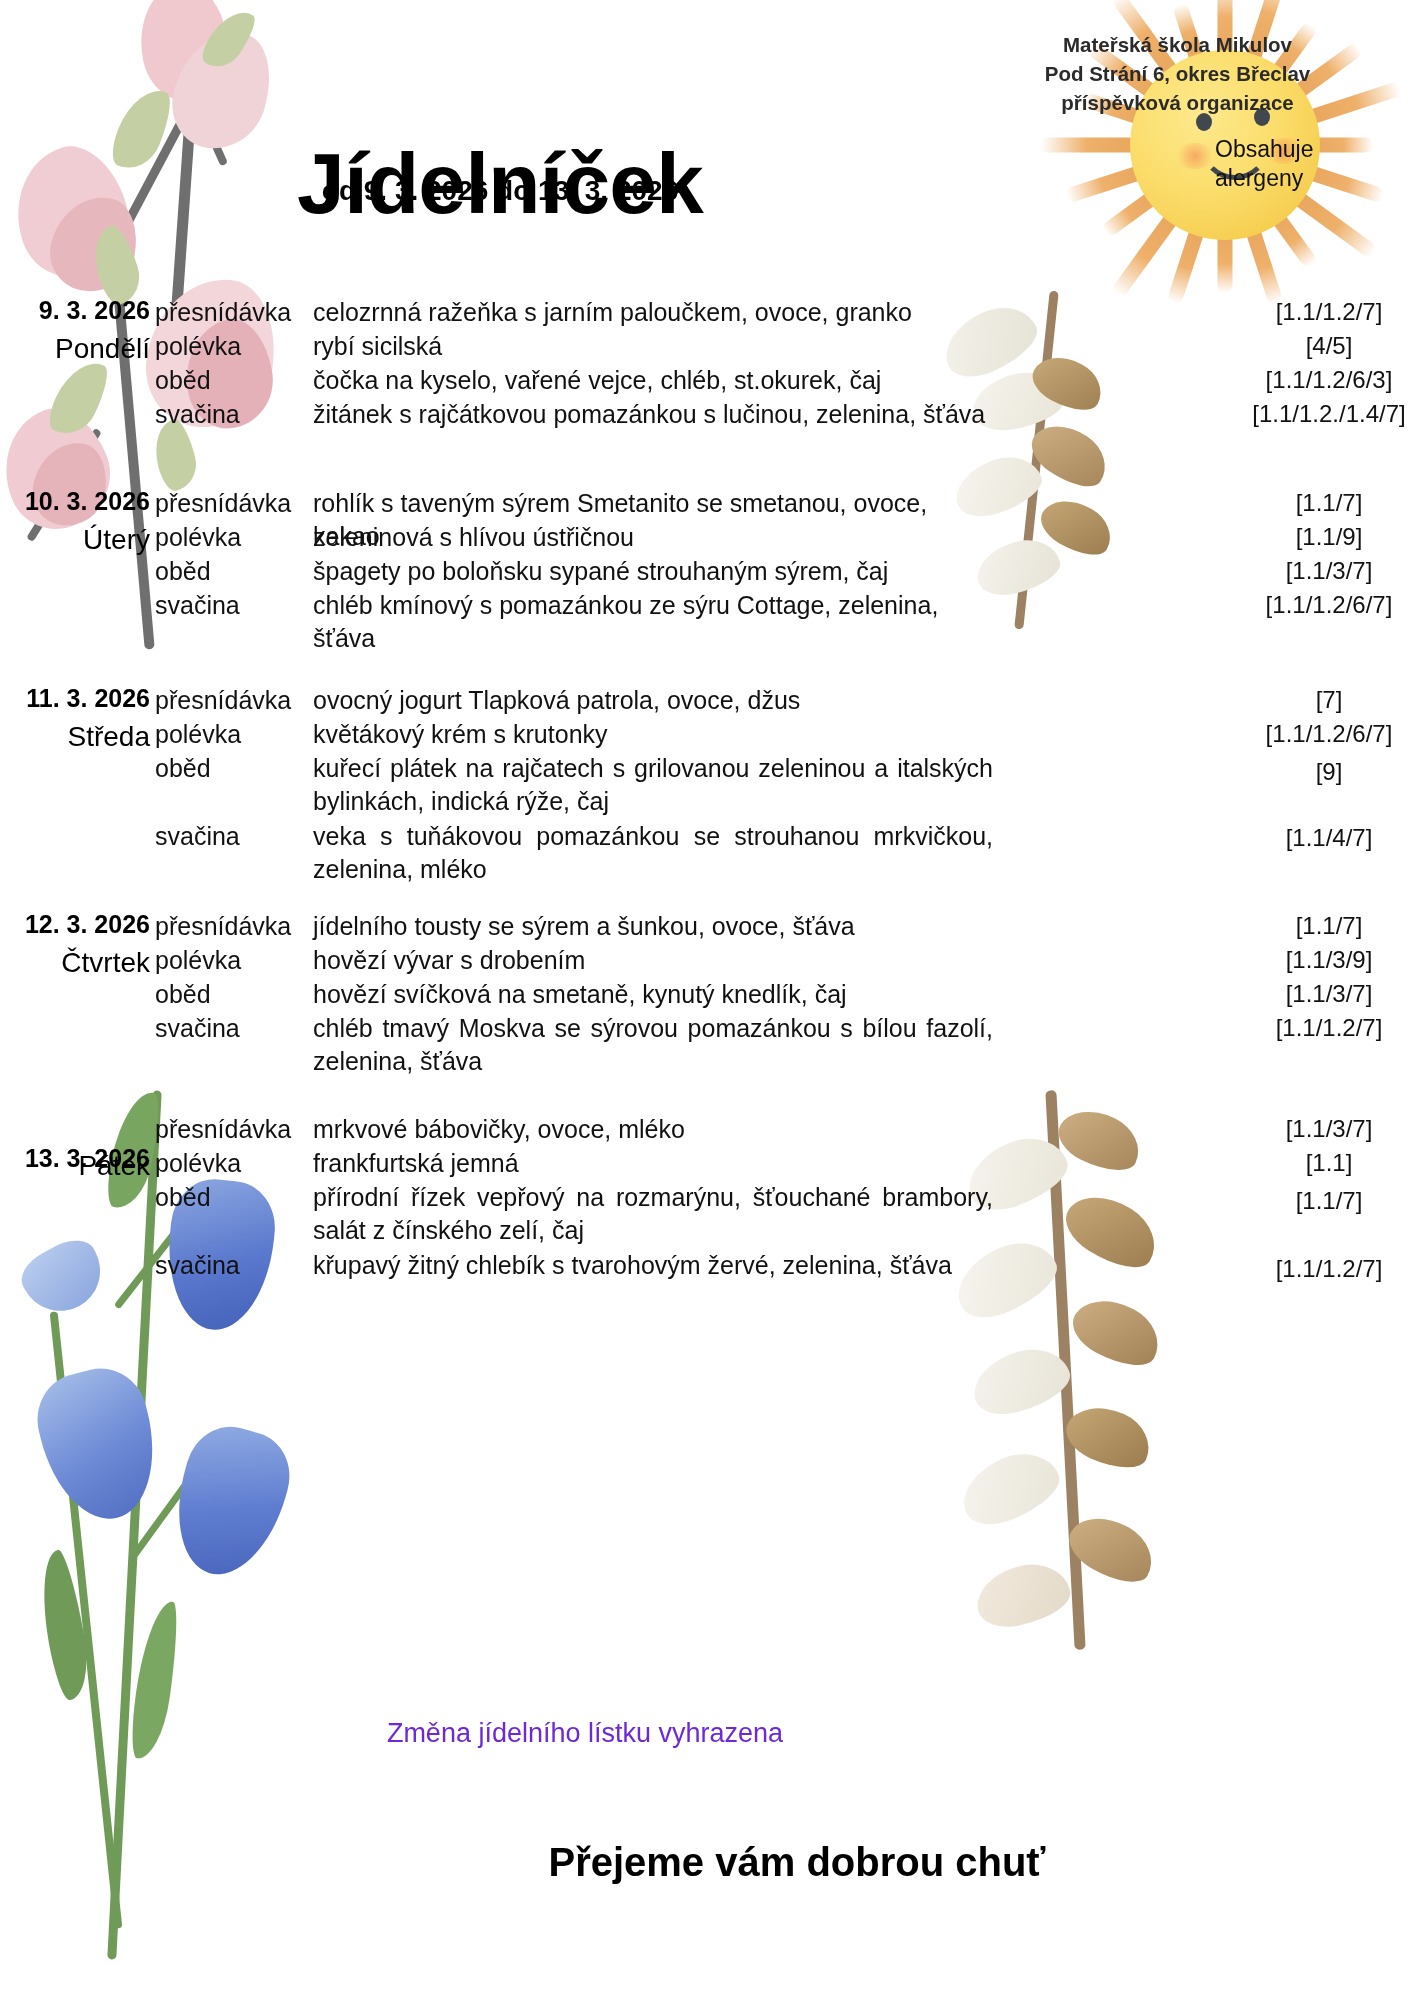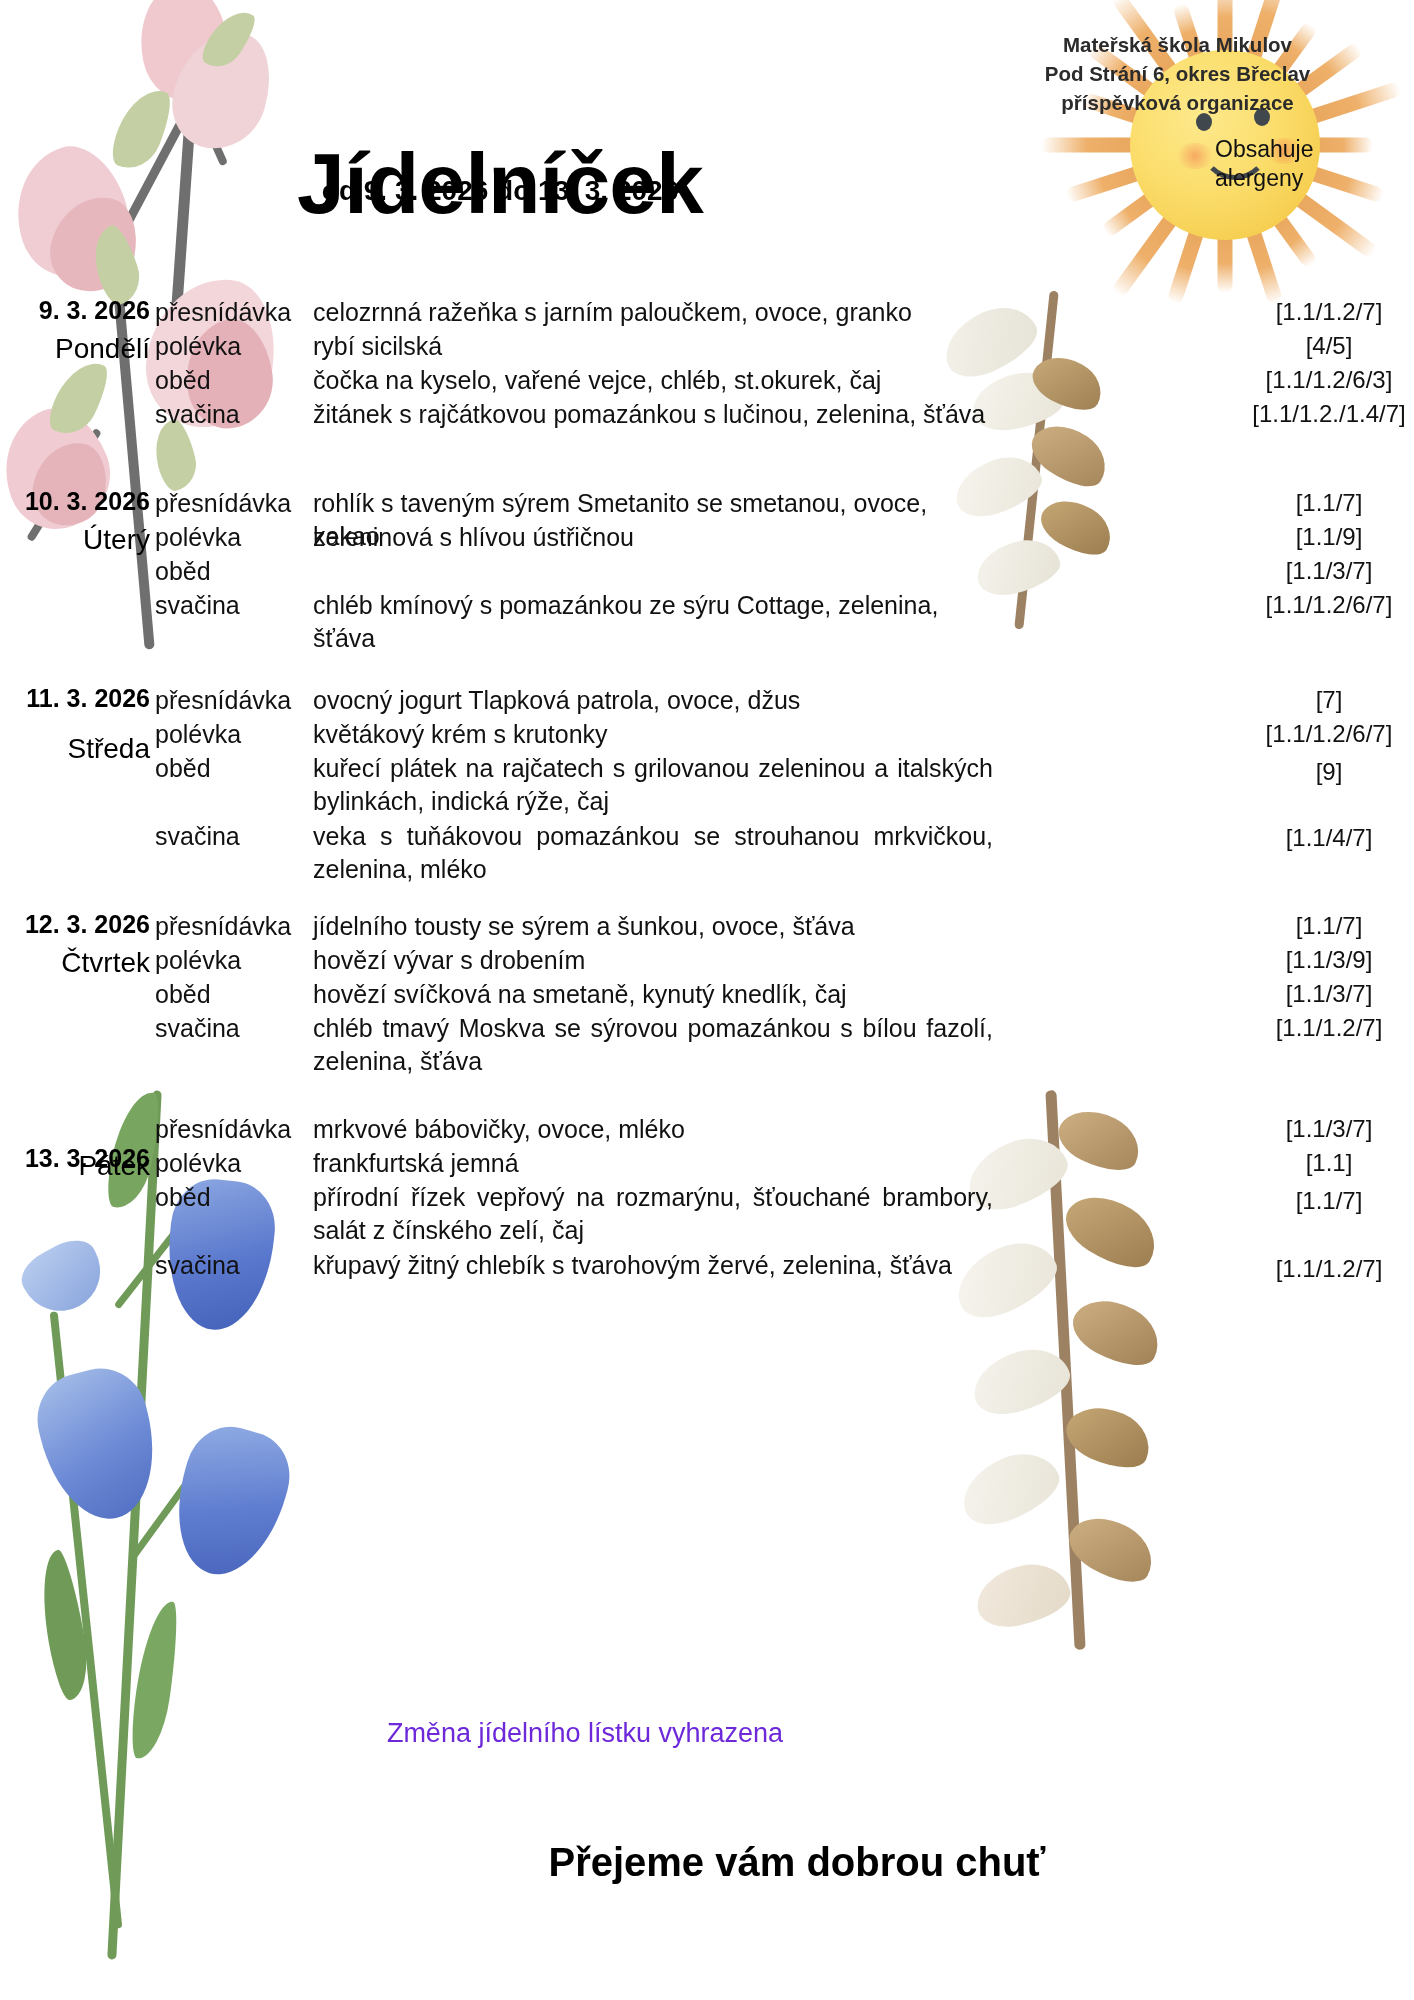--- a/index.html
+++ b/index.html
@@ -251,32 +251,33 @@
             <div class="dish nojust" style="max-width: 680px;">rohlík s taveným sýrem Smetanito se smetanou, ovoce, kakao</div>
             <div class="alg" style="top: 2px;">[1.1/7]</div>
           </div>
           <div class="row" style="position: absolute; left: 0px; top: 34px; width: 1259px;">
             <div class="meal">polévka</div>
             <div class="dish nojust" style="max-width: 680px;">zeleninová s hlívou ústřičnou</div>
             <div class="alg" style="top: 2px;">[1.1/9]</div>
           </div>
           <div class="row" style="position: absolute; left: 0px; top: 68px; width: 1259px;">
             <div class="meal">oběd</div>
+            <div class="dish nojust" style="max-width: 680px;">špagety po boloňsku sypané strouhaným sýrem, čaj</div>
             <div class="alg" style="top: 2px;">[1.1/3/7]</div>
           </div>
           <div class="row" style="position: absolute; left: 0px; top: 102px; width: 1259px;">
             <div class="meal">svačina</div>
             <div class="dish nojust" style="max-width: 680px;">chléb kmínový s pomazánkou ze sýru Cottage, zelenina, šťáva</div>
             <div class="alg" style="top: 2px;">[1.1/1.2/6/7]</div>
           </div>
         </div>
       </div>
       <div class="day" style="top: 684px;">
         <div class="day-date" style="top: 0px;">11. 3. 2026</div>
-        <div class="day-name" style="top: 36px; margin-top: 12px;">Středa</div>
+        <div class="day-name" style="top: 36px;">Středa</div>
         <div class="rows">
           <div class="row" style="position: absolute; left: 0px; top: 0px; width: 1259px;">
             <div class="meal">přesnídávka</div>
             <div class="dish nojust" style="max-width: 680px;">ovocný jogurt Tlapková patrola, ovoce, džus</div>
             <div class="alg" style="top: 2px;">[7]</div>
           </div>
           <div class="row" style="position: absolute; left: 0px; top: 34px; width: 1259px;">
             <div class="meal">polévka</div>
             <div class="dish nojust" style="max-width: 680px;">květákový krém s krutonky</div>
             <div class="alg" style="top: 2px;">[1.1/1.2/6/7]</div>

